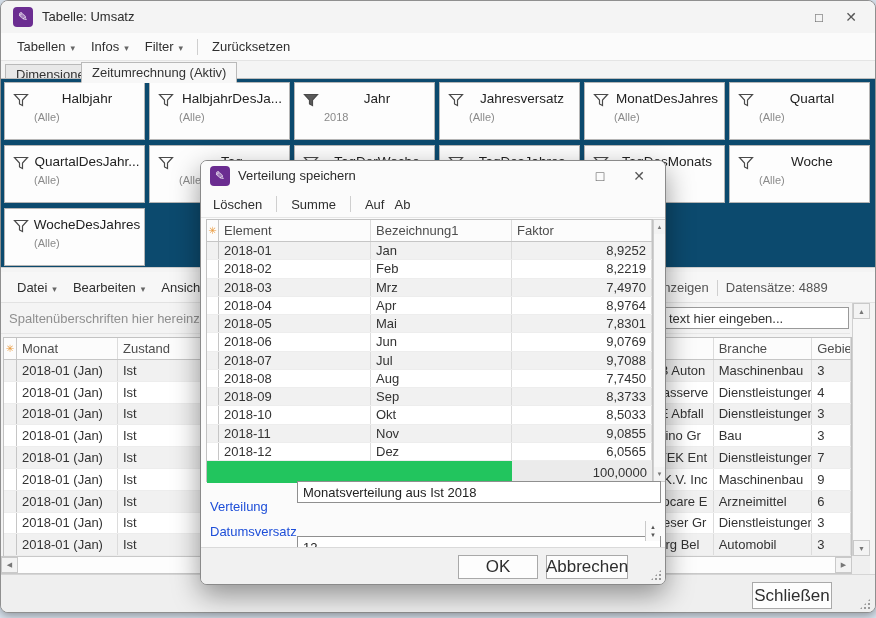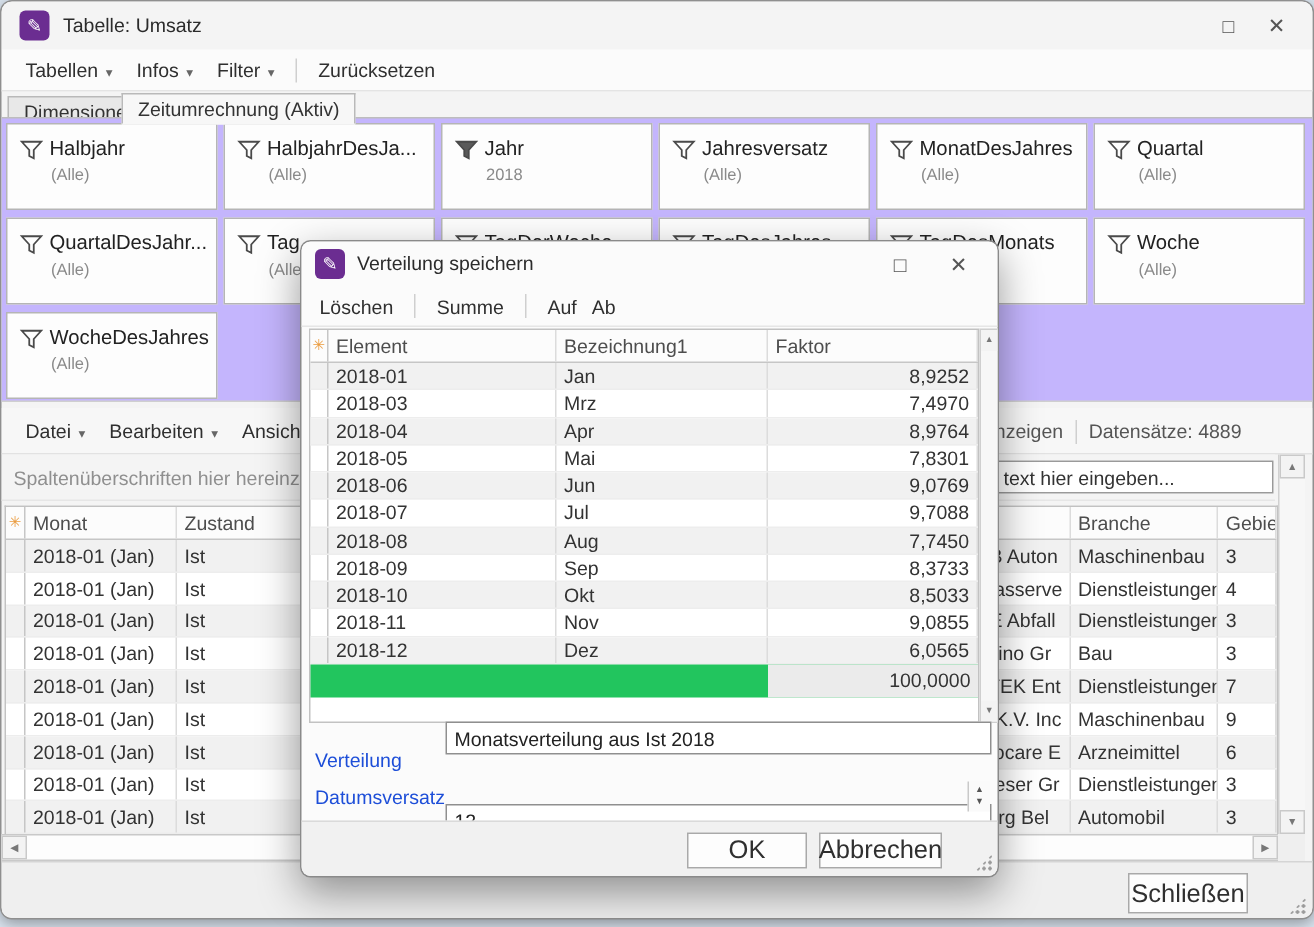--- a/index.html
+++ b/index.html
@@ -44,22 +44,22 @@
   .tabstrip { position:absolute; left:0; top:60px; right:0; height:17px; }
   .tab {
     position:absolute; top:1px; height:21px; padding:2px 10px 0;
     background:#ececec; border:1px solid #b9b9b9; color:#333; white-space:nowrap;
   }
   .tab.inactive { left:4px; top:3px; height:19px; background:#e8e8e8; }
   .tab.active { left:80px; background:#f7f7f7; border-bottom:1px solid #f7f7f7; z-index:2; }
 
   .card-area {
     position:absolute; left:0; top:77px; right:0; height:190px;
-    background:#c4b5fd; border-top:1px solid #bdbdbd; border-bottom:1px solid #cfcfcf;
-    display:flex; flex-wrap:wrap; align-content:flex-start; padding:3px 0 0 3px;
+    background:#0c4a6e; border-top:1px solid #bdbdbd; border-bottom:1px solid #cfcfcf;
+    display:flex; flex-wrap:wrap; align-content:flex-start; padding:3px 0 0 3px;text-align:center;
   }
   .card {
     position:relative; width:141px; height:58px; margin:0 4px 5px 0;
     background:#fdfdfd; border:1px solid #b5b5b5;
   }
   .funnel { position:absolute; left:8px; top:9px; width:16px; height:16px; }
   .funnel svg { width:16px; height:16px; }
   .funnel svg polygon { fill:none; stroke:#4a4a4a; stroke-width:1.2; }
   .funnel.filled svg polygon { fill:#5a5a5a; stroke:#4a4a4a; }
   .card-label {
@@ -564,20 +564,26 @@
       </div>
       <div class="grows">
 
           <div class="row">
             <div class="cell marker c0"></div>
             <div class="cell c1">2018-01</div>
             <div class="cell c2">Jan</div>
             <div class="cell c3 num">8,9252</div>
           </div>
 
+          <div class="row">
+            <div class="cell marker c0"></div>
+            <div class="cell c1">2018-02</div>
+            <div class="cell c2">Feb</div>
+            <div class="cell c3 num">8,2219</div>
+          </div>
 
           <div class="row">
             <div class="cell marker c0"></div>
             <div class="cell c1">2018-03</div>
             <div class="cell c2">Mrz</div>
             <div class="cell c3 num">7,4970</div>
           </div>
 
           <div class="row">
             <div class="cell marker c0"></div>

